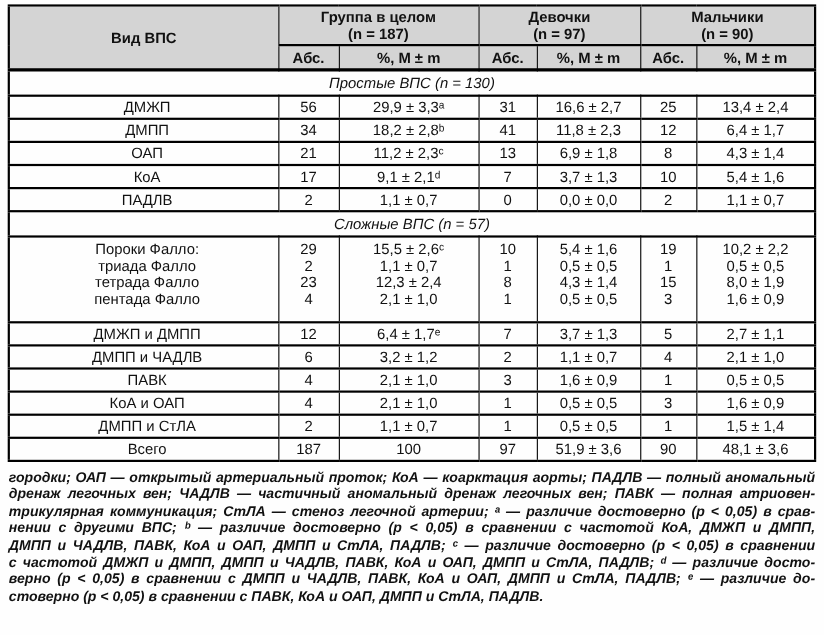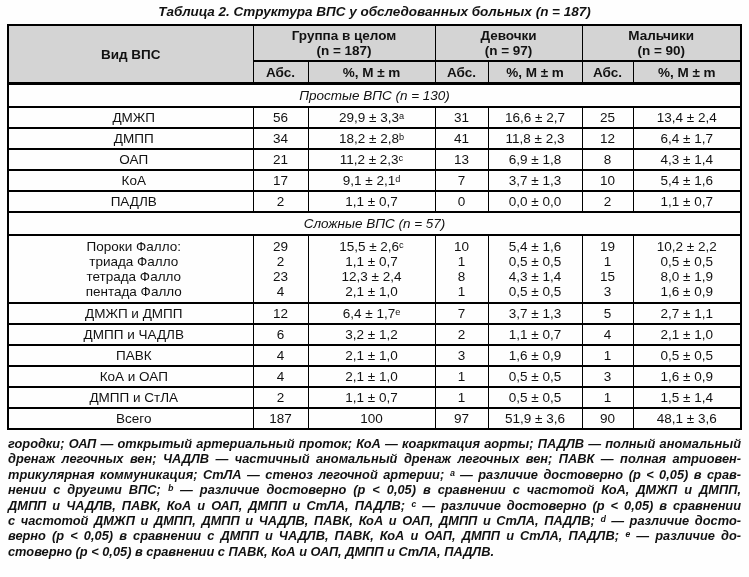--- a/index.html
+++ b/index.html
@@ -48,38 +48,37 @@
   .vps thead { border-bottom: 3px solid #000; }
 
   td.section {
     font-style: italic;
     text-align: center;
     font-weight: normal;
     height: 17px;
   }
   td.lbl { text-align: center; padding-left: 10px; margin-top: 40px; }
   td.num { text-align: center; }
-  td.multi { white-space: pre-line; line-height: 15px; padding-top: 3px; padding-bottom: 3px; vertical-align: top; }
+  td.multi { white-space: pre-line; line-height: 15px; padding-top: 3px; padding-bottom: 13px; vertical-align: top; }
 
   .footnote {
     margin: 6px 8px 0 8px;
     font-weight: bold;
     font-style: italic;
     font-size: 12.8px;
     line-height: 15.4px;
   }
   .fline { text-align: justify; text-align-last: justify; }
   .fline.last { text-align: justify; text-align-last: left; font-style: italic; }
 </style>
 </head>
 <body>
 
 <div class="page">
 
-  <div class="doc-title">Таблица 2. Структура ВПС у обследованных больных (n = 187)</div>
 
   <table class="vps">
     <colgroup>
       <col style="width:245px">
         <col style="width:55px">
         <col style="width:127px">
       <col style="width:53px">
         <col style="width:94px">
         <col style="width:51px">
         <col style="width:108px">

